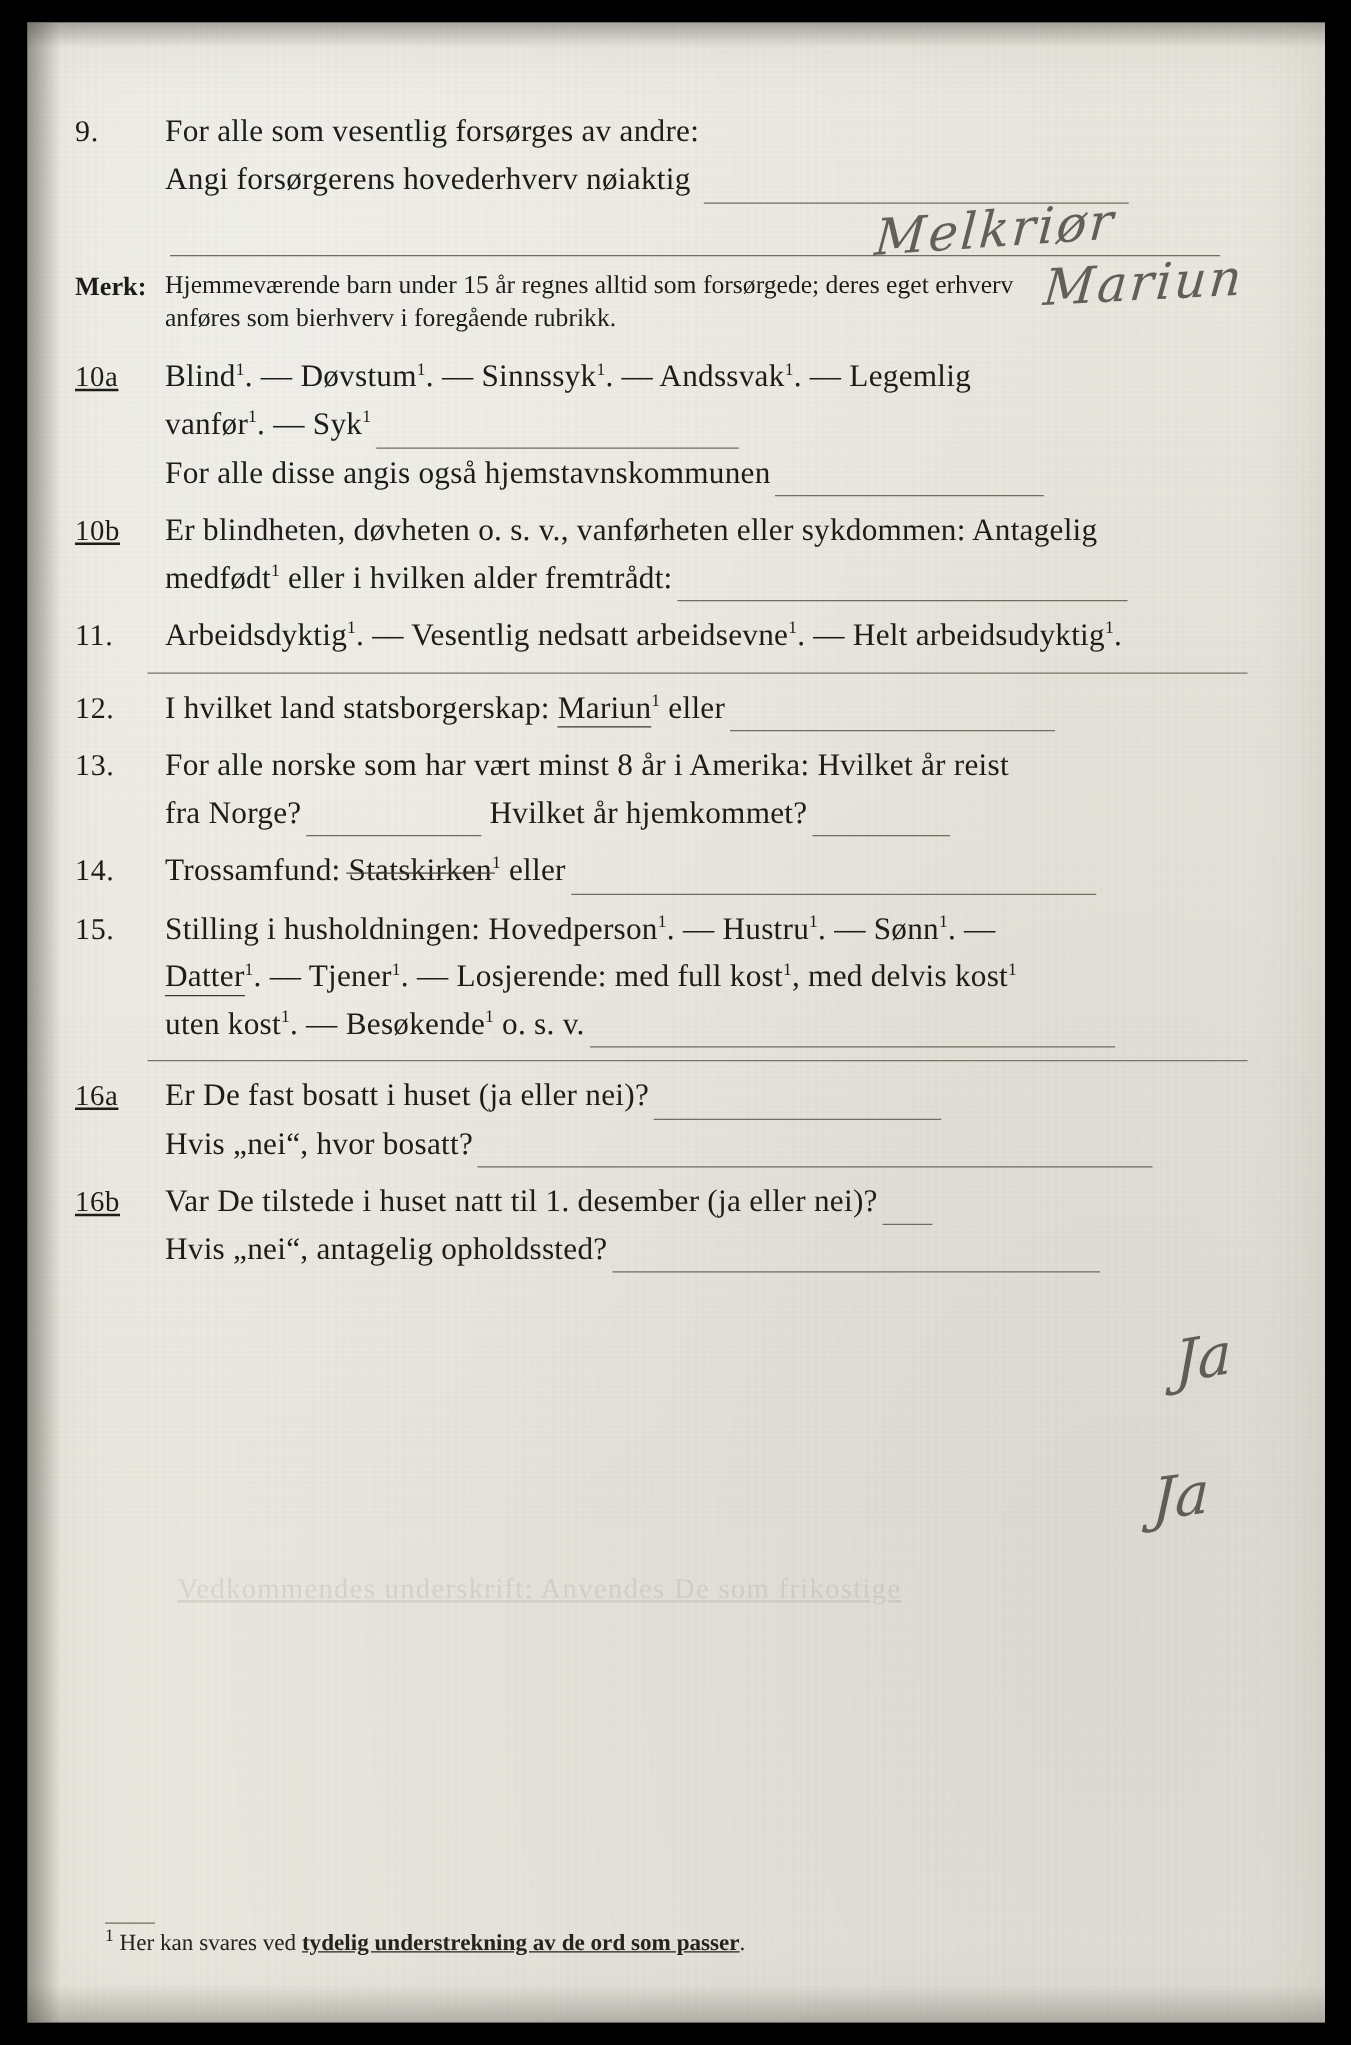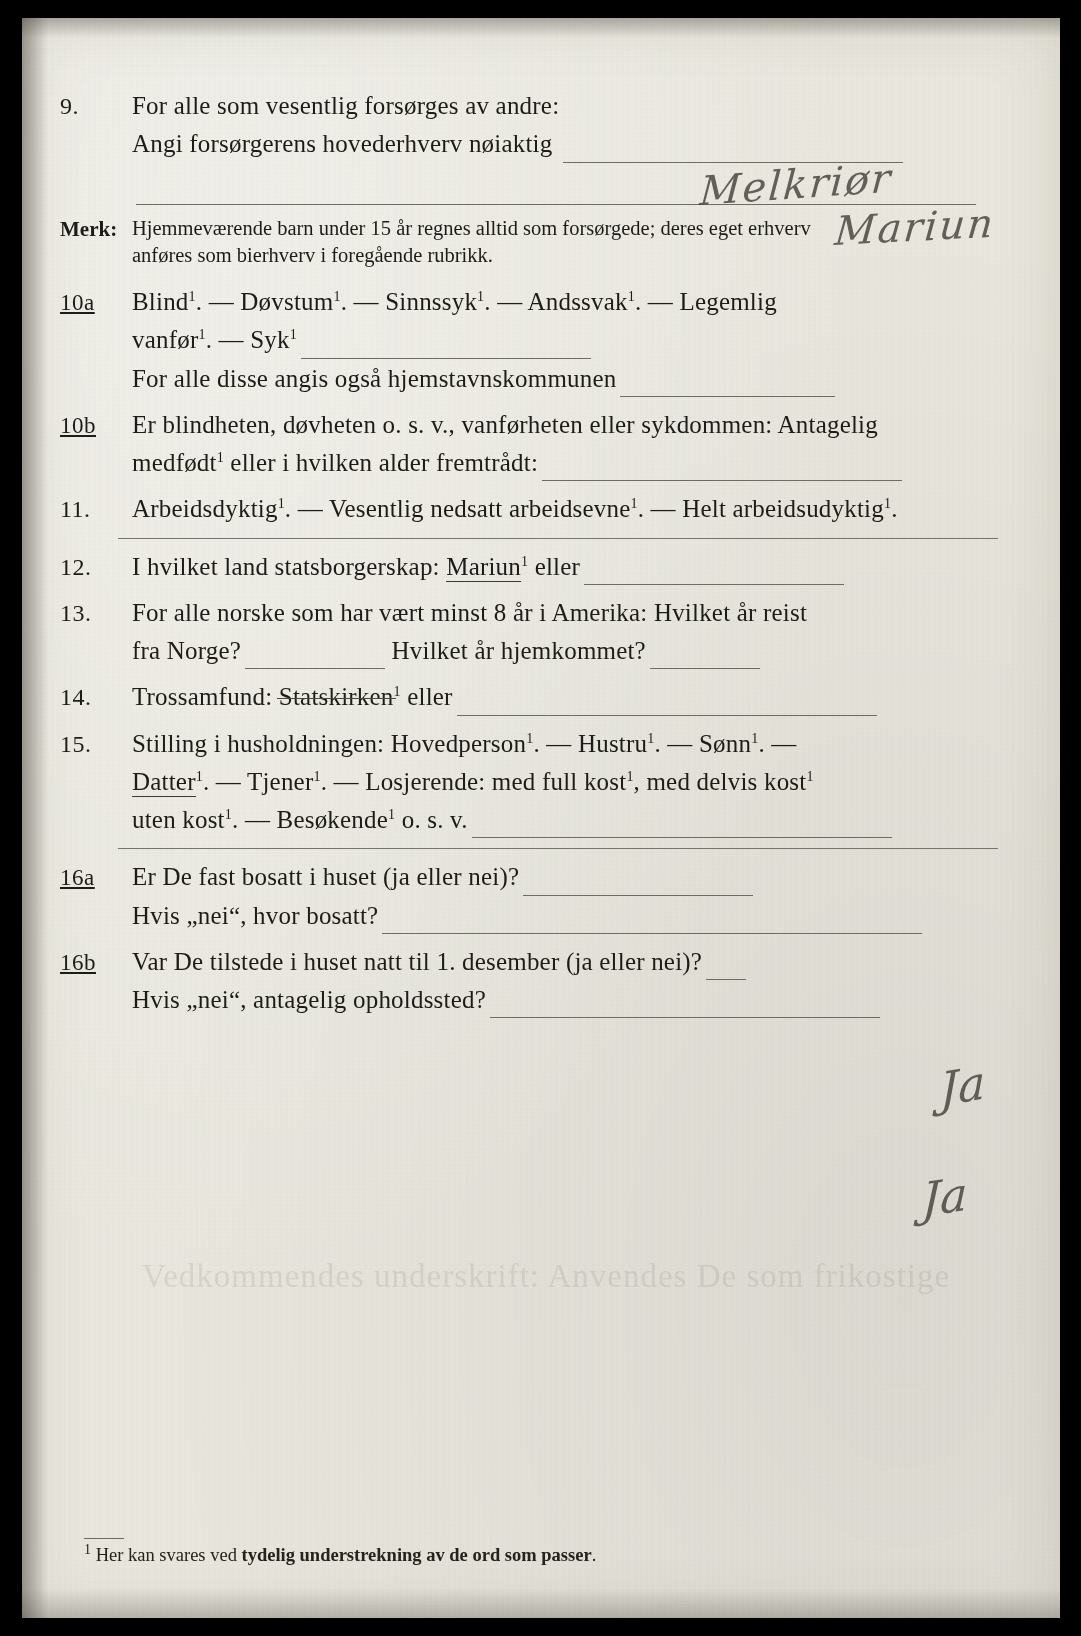--- a/index.html
+++ b/index.html
@@ -177,31 +177,32 @@
     bottom: 52px;
     width: 900px;
     font-size: 18.5px;
     color: #24231d;
   }
   .footnote .rule {
     border-top: 1.4px solid #6f6d62;
     width: 40px;
     margin-bottom: 6px;
   }
-  .footnote b { font-weight: bold; }
+  .footnote b { font-weight: bold; text-decoration: underline; }
 
   .ghost {
     position: absolute;
     left: 120px;
     top: 1240px;
     width: 820px;
-    font-size: 33px;
+    font-size: 23px;
     color: rgba(60,58,50,0.10);
     letter-spacing: 1px;
     pointer-events: none;
+    text-decoration: underline;
   }
 </style>
 </head>
 <body>
 
 <div class="page">
   <div class="paper-noise"></div>
   <div class="edge-dark-left"></div>
   <div class="edge-dark-top"></div>
   <div class="edge-dark-bottom"></div>

